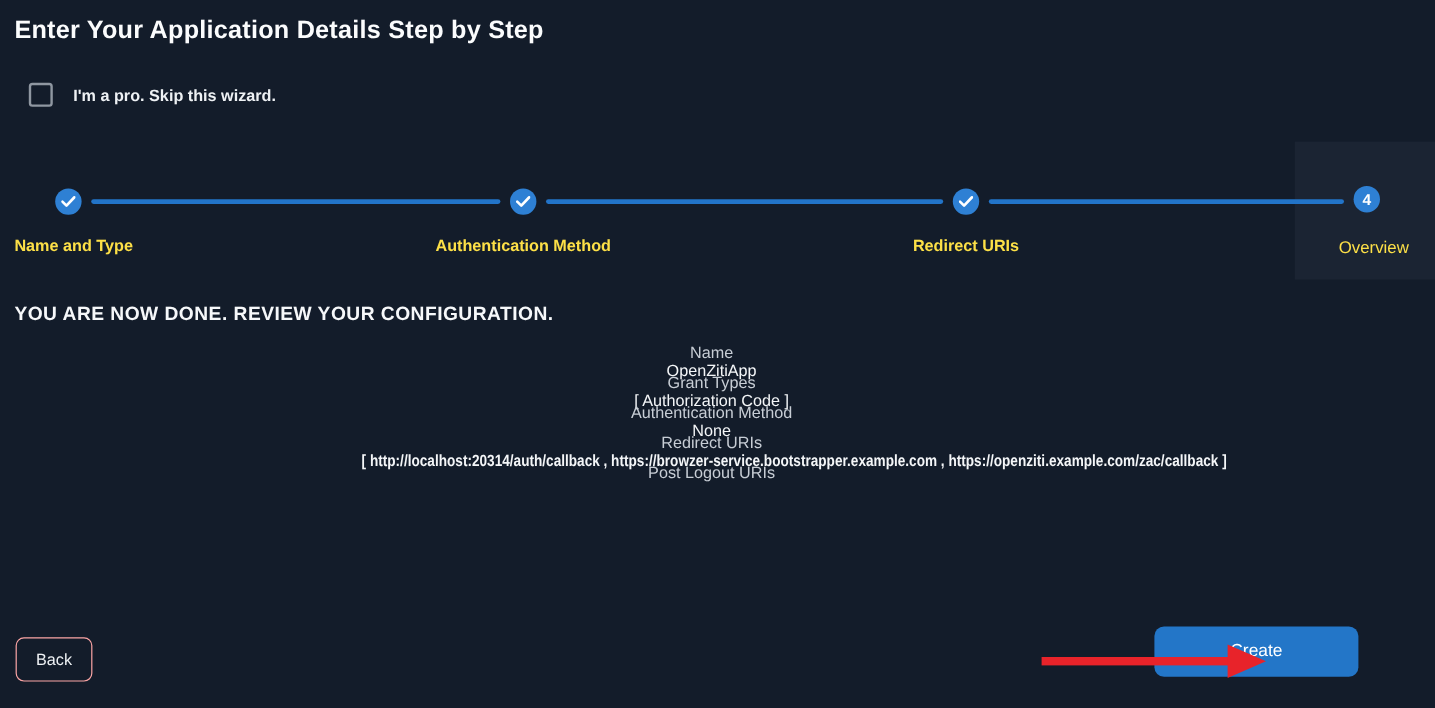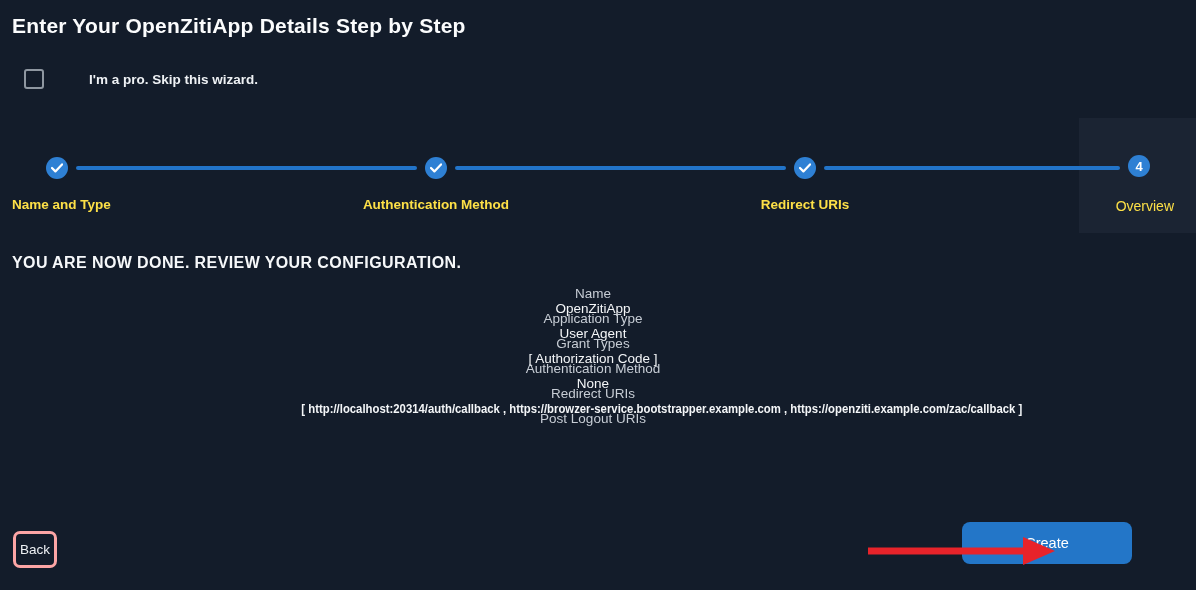--- a/index.html
+++ b/index.html
@@ -8,21 +8,21 @@
     width:1196px;height:590px;
     background:#131c2a;
     font-family:"Liberation Sans",sans-serif;
     overflow:hidden;
     color:#f4f6f8;
   }
   .page-title{
     position:absolute;left:12px;top:14px;margin:0;
     font-size:21px;font-weight:700;color:#fbfcfd;letter-spacing:.2px;
   }
-  .skip-row{position:absolute;left:24px;top:69px;display:flex;align-items:center;gap:28px;}
+  .skip-row{position:absolute;left:24px;top:69px;display:flex;align-items:center;}
   .checkbox{
     width:16px;height:16px;border:2px solid #8f97a1;border-radius:3px;
     background:transparent;flex:0 0 auto;cursor:pointer;
   }
   .skip-label{margin-left:17px;font-size:13.5px;font-weight:700;color:#eef1f4;}
 
   
   .current-step-bg{
     position:absolute;left:1079px;top:118px;width:117px;height:115px;
     background:#1b2433;
@@ -52,39 +52,39 @@
     height:25px;display:flex;align-items:center;justify-content:space-between;flex-direction:column;
   }
   .review-row .rlabel{font-size:13.5px;font-weight:400;color:#c7cdd5;white-space:nowrap;}
   .review-row .rvalue{font-size:13.5px;font-weight:500;color:#f4f6f8;white-space:nowrap;}
   .review-row .rvalue.condensed{
     font-weight:700;transform:scaleX(.84);transform-origin:100% 50%;
   }
 
   
   .back-button{
-    position:absolute;left:13px;top:531px;width:44px;height:37px;
-    background:transparent;border:3px solid #fca5a5;border-radius:7px;
+    position:absolute;left:13px;top:531px;width:64px;height:37px;
+    background:transparent;border:1px solid #fca5a5;border-radius:7px;
     color:#eef1f4;font-family:inherit;font-size:13.5px;font-weight:400;
     display:flex;align-items:center;justify-content:center;cursor:pointer;
   }
   .create-button{
     position:absolute;left:962px;top:522px;width:170px;height:42px;
     background:#2376c8;border:none;border-radius:8px;
     color:#ffffff;font-family:inherit;font-size:14.5px;font-weight:400;
     display:flex;align-items:center;justify-content:center;cursor:pointer;
   }
   .annotation-arrow{position:absolute;left:864px;top:533px;z-index:5;pointer-events:none;}
 </style>
 </head>
 <body>
 
 <div class="page">
 
-  <h1 class="page-title">Enter Your OpenZitiApp Details Step by Step</h1>
+  <h1 class="page-title">Enter Your Application Details Step by Step</h1>
 
   <div class="skip-row">
     <span class="checkbox"></span>
     <span class="skip-label">I'm a pro. Skip this wizard.</span>
   </div>
 
   <div>
     <div class="current-step-bg"></div>
 
     <div class="connector" style="left:76px;width:341px;"></div>
@@ -123,24 +123,20 @@
   </div>
 
   <h2 class="review-heading">YOU ARE NOW DONE. REVIEW YOUR CONFIGURATION.</h2>
 
   <div class="review-rows">
     <div class="review-row">
       <span class="rlabel">Name</span>
       <span class="rvalue">OpenZitiApp</span>
     </div>
     <div class="review-row">
-      <span class="rlabel">Application Type</span>
-      <span class="rvalue">User Agent</span>
-    </div>
-    <div class="review-row">
       <span class="rlabel">Grant Types</span>
       <span class="rvalue">[ Authorization Code ]</span>
     </div>
     <div class="review-row">
       <span class="rlabel">Authentication Method</span>
       <span class="rvalue">None</span>
     </div>
     <div class="review-row">
       <span class="rlabel">Redirect URIs</span>
       <span class="rvalue condensed">[ http://localhost:20314/auth/callback , https://browzer-service.bootstrapper.example.com , https://openziti.example.com/zac/callback ]</span>

